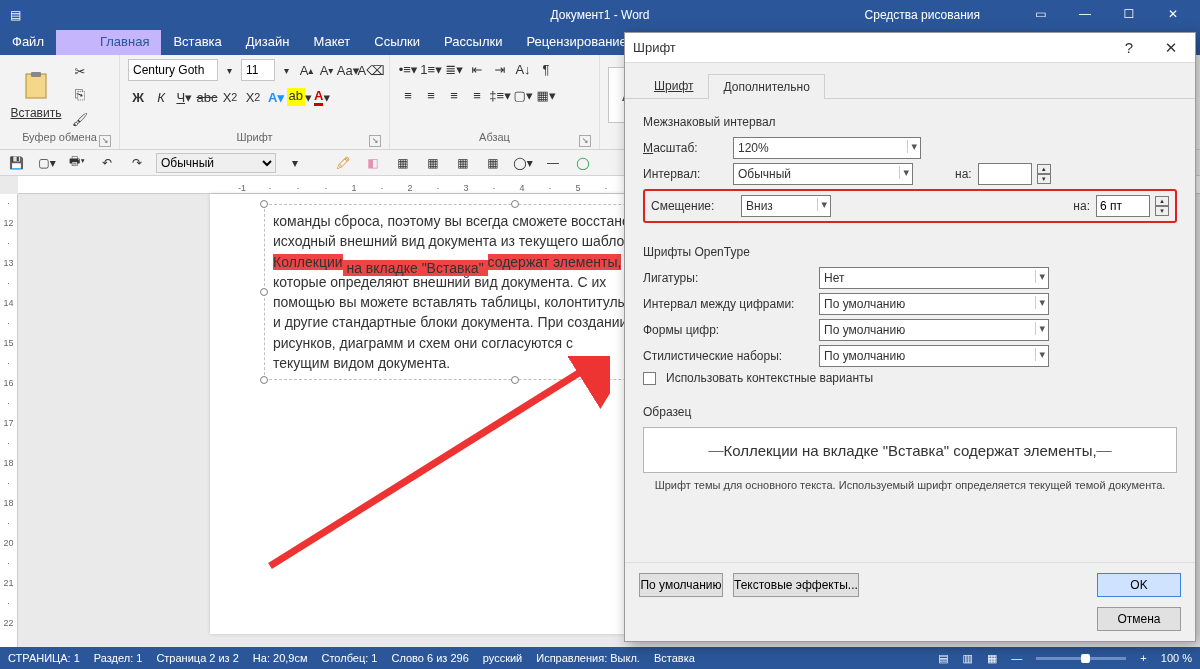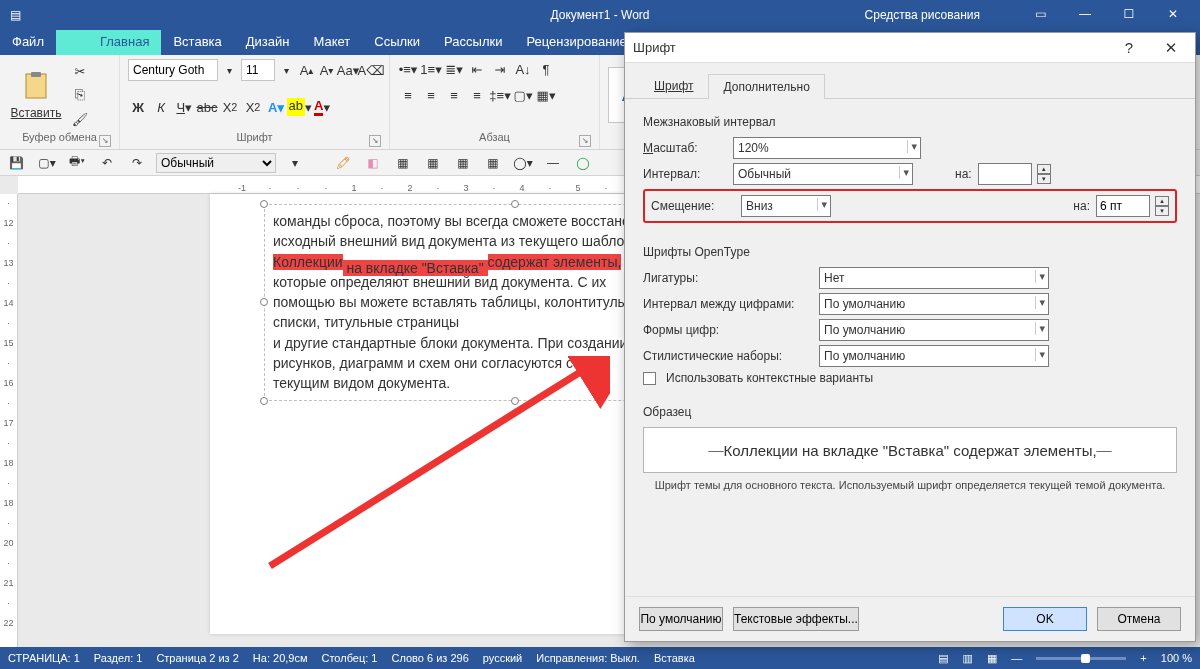--- a/index.html
+++ b/index.html
@@ -4,21 +4,21 @@
 <style>
   * { box-sizing: border-box; margin: 0; padding: 0; font-family: "Segoe UI", Tahoma, sans-serif; }
   body { width: 1200px; height: 669px; background: #fff; overflow: hidden; font-size: 12px; color: #333; position: relative; }
   .titlebar { height: 30px; background: #2b579a; color: #fff; display: flex; align-items: center; position: relative; }
   .titlebar .title-center { position:absolute; left:50%; transform:translateX(-50%); font-size:12px; }
   .titlebar .drawtools { margin-left:auto; margin-right:220px; font-size:12px; }
   .titlebar .wbtns { position:absolute; right:6px; top:0; display:flex; gap:2px; }
   .titlebar .wbtn { width:42px; height:28px; display:flex; align-items:center; justify-content:center; color:#fff; }
   .tabs { height: 25px; background: #2b579a; display: flex; align-items: stretch; color:#fff; font-size:13px; }
   .tabs .tab { padding: 4px 12px; cursor:pointer; }
-  .tabs .tab.active { background:#5eead4; color:#2b579a;padding-left:44px; }
+  .tabs .tab.active { background:#c4b5fd; color:#2b579a;padding-left:44px; }
   .tabs .tellme { margin-left:12px; opacity:.85; }
   .tabs .share { margin-left:auto; padding:4px 14px; }
   .ribbon { height: 95px; background:#f3f3f3; border-bottom:1px solid #d4d4d4; display:flex; }
   .group { border-right:1px solid #e1e1e1; padding:4px 8px 2px 8px; display:flex; flex-direction:column; justify-content:space-between; height:100%; }
   .group-body { display:flex; align-items:center; gap:6px; flex:1; }
   .group-label { font-size:11px; color:#666; text-align:center; height:16px; position:relative; }
   .group-label .launcher { position:absolute; right:0; bottom:0; width:12px; height:12px; border:1px solid #aaa; font-size:8px; line-height:9px; cursor:pointer; }
   .bigbtn { display:flex; flex-direction:column; align-items:center; width:56px; }
   .bigbtn .icon { width:32px; height:32px; }
   .bigbtn span:last-child { margin-top:4px; font-size:12px;text-decoration:underline; }
@@ -62,21 +62,21 @@
   .lbl-col { width:84px; font-size:12px;}
   .combo { height:22px; border:1px solid #7a7a7a; background:#fff; display:flex; align-items:center; padding:0 16px 0 4px; font-size:12px; position:relative;}
   .combo::after { content:"▾"; position:absolute; right:3px; top:2px; font-size:11px; color:#555; border-left:1px solid #ccc; padding-left:3px;}
   .spin { display:flex; flex-direction:column; margin-left:-1px;}
   .spin div { width:14px; height:10px; border:1px solid #7a7a7a; background:#efefef; font-size:7px; text-align:center; line-height:8px; cursor:pointer;}
   .numbox { width:54px; height:22px; border:1px solid #7a7a7a; background:#fff; padding:0 3px; font-size:12px;}
   .highlight-box { border:2px solid #d22; border-radius:3px; padding:4px 6px; margin:2px 0;}
   .chk { width:13px; height:13px; border:1px solid #7a7a7a; background:#fff; display:inline-block; margin-right:4px; vertical-align:middle;}
   .dlg-buttons { padding:10px 14px; display:flex; gap:10px; border-top:1px solid #ddd; }
   .dlg-buttons .left { display:flex; gap:10px; }
-  .dlg-buttons .right { margin-left:auto; display:flex; gap:10px; }
+  .dlg-buttons .right { margin-left:auto; display:flex; gap:10px;flex-direction:column; }
   .winbtn { min-width:84px; height:24px; border:1px solid #9a9a9a; background:#e1e1e1; font-size:12px; cursor:pointer; }
   .winbtn.primary { background:#cfe3ff; border-color:#3b84e0; }
   .preview { border:1px solid #b5b5b5; background:#fff; height:46px; display:flex; align-items:center; justify-content:center; font-family:"Century Gothic","Segoe UI"; font-size:15px; margin-top:6px; padding:0 8px; white-space:nowrap; overflow:hidden;}
   .hint { font-size:11px; color:#444; text-align:center; margin-top:6px;}
 
   .statusbar { height:22px; background:#2b579a; color:#fff; font-size:11px; display:flex; align-items:center; gap:14px; padding:0 8px; }
   .statusbar .sitem { white-space:nowrap; }
   .statusbar .spacer { flex:1; }
   .statusbar .zslider { width:90px; height:3px; background:#6e8dc2; position:relative;}
   .statusbar .zslider::after { content:""; position:absolute; left:50%; top:-3px; width:9px; height:9px; background:#fff; border-radius:2px; }
@@ -129,21 +129,21 @@
       <div style="display:flex;flex-direction:column;gap:4px">
         <div class="ribbtn">✂</div>
         <div class="ribbtn">⎘</div>
         <div class="ribbtn">🖌</div>
       </div>
     </div>
     <div class="group-label"><span>Буфер обмена</span><span class="launcher">↘</span></div>
   </div>
 
   <div class="group" style="width:270px">
-    <div style="display:flex;flex-direction:column;gap:16px;flex:1">
+    <div style="display:flex;flex-direction:column;gap:6px;flex:1">
       <div class="fontrow">
         <input class="fontname" value="Century Goth" style="">
         <span class="ribbtn small">▾</span>
         <input class="fontsize" value="11" style="">
         <span class="ribbtn small">▾</span>
         <div class="ribbtn">A<span class="small">▴</span></div>
         <div class="ribbtn">A<span class="small">▾</span></div>
         <div class="ribbtn">Aa▾</div>
         <div class="ribbtn">A⌫</div>
       </div>
@@ -273,21 +273,20 @@
 
   <div class="page">
     <div class="textbox">
       <div class="bodytext">команды сброса, поэтому вы всегда сможете восстановить</div>
       <div class="bodytext">исходный внешний вид документа из текущего шаблона.</div>
       <div class="bodytext">
         <span class="sel">Коллекции</span><span class="sel drop"> на вкладке "Вставка" </span><span class="sel">содержат элементы,</span>
       </div>
       <div class="bodytext">которые определяют внешний вид документа. С их</div>
       <div class="bodytext">помощью вы можете вставлять таблицы, колонтитулы,</div>
-      <div class="bodytext">списки, титульные страницы</div>
       <div class="bodytext">и другие стандартные блоки документа. При создании</div>
       <div class="bodytext">рисунков, диаграмм и схем они согласуются с</div>
       <div class="bodytext">текущим видом документа.</div>
       <div class="handle hTL"></div>
       <div class="handle hT"></div>
       <div class="handle hTR"></div>
       <div class="handle hL"></div>
       <div class="handle hR"></div>
       <div class="handle hBL"></div>
       <div class="handle hB"></div>

